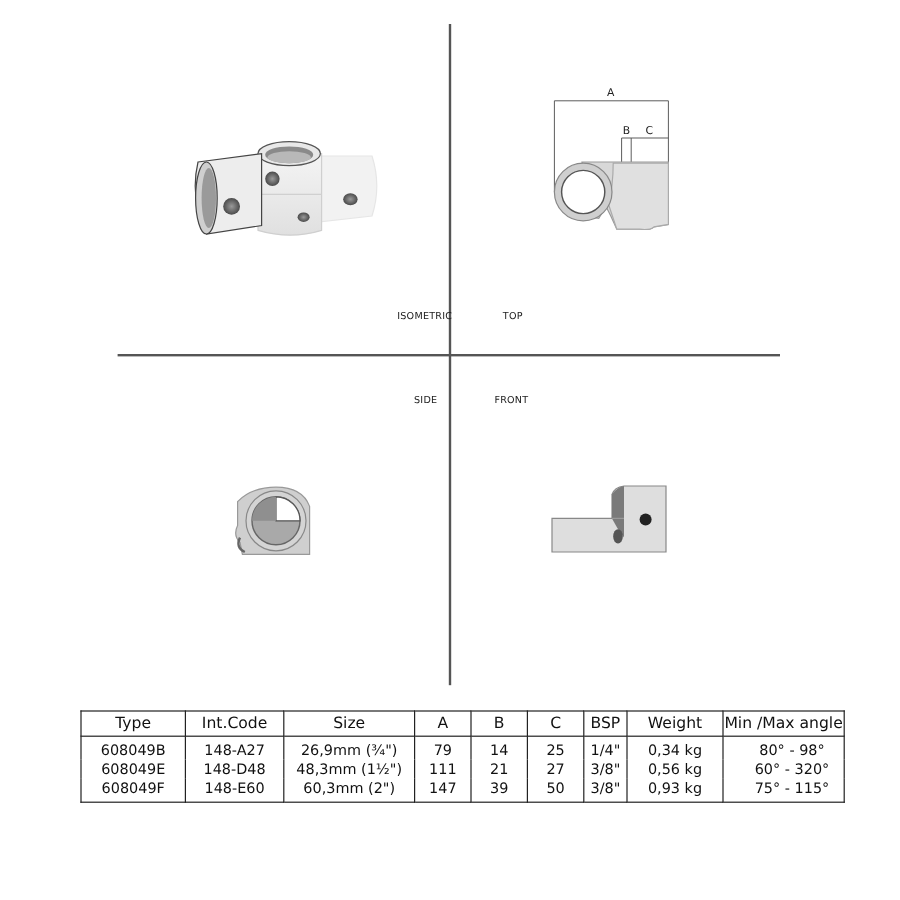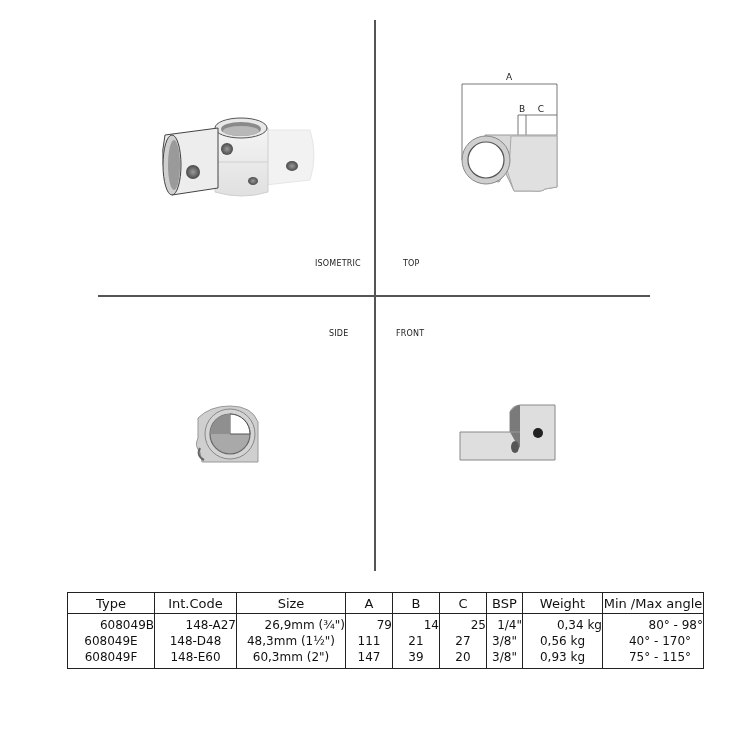--- a/index.html
+++ b/index.html
@@ -1,30 +1,30 @@
 <!DOCTYPE html>
 <html><head>
 <meta charset="utf-8">
 <style>
   html, body { margin: 0; padding: 0; background: #ffffff; }
   body { width: 750px; height: 750px; position: relative; overflow: hidden;
          font-family: "DejaVu Sans", "Liberation Sans", sans-serif; color: #111; }
   .vline { position: absolute; left: 374px; top: 20px; width: 2px; height: 551px; background: #555; }
   .hline { position: absolute; left: 98px; top: 295px; width: 552px; height: 2px; background: #555; }
-  .view-label { position: absolute; font-size: 8px; letter-spacing: 0.2px; color: #222; }
+  .view-label { position: absolute; font-size: 8px; letter-spacing: 0.2px; color: #222; margin-left: 16px; }
   .drawing { position: absolute; }
   table.spec { position: absolute; left: 67px; top: 592px; width: 636px; border-collapse: collapse;
                font-size: 12px; table-layout: fixed; padding-left: 38px; }
   table.spec th, table.spec td { border-left: 1.5px solid #222; border-right: 1.5px solid #222;
                text-align: center; padding: 0; }
   table.spec th { font-weight: normal; font-size: 13px; height: 20px; border-top: 1.5px solid #222;
                border-bottom: 1.5px solid #222; }
   table.spec td { height: 16px; line-height: 16px; }
   table.spec tbody tr:last-child td { border-bottom: 1.5px solid #222; padding-bottom: 3px; }
-  table.spec tbody tr:first-child td { padding-top: 3px; text-align: right; }
+  table.spec tbody tr:first-child td { padding-top: 3px; }
   td.angle { text-align: center; padding-left: 14px !important; }
 </style>
 </head>
 <body>
 
 <div class="vline"></div>
 <div class="hline"></div>
 
 <svg class="drawing" style="left:150px;top:110px" width="180" height="90" viewBox="0 0 180 90">
   <defs>
@@ -134,27 +134,27 @@
     </tr>
     <tr>
       <td>608049E</td>
       <td>148-D48</td>
       <td>48,3mm (1½")</td>
       <td>111</td>
       <td>21</td>
       <td>27</td>
       <td>3/8"</td>
       <td>0,56 kg</td>
-      <td class="angle">40° - 170°</td>
+      <td class="angle">60° - 320°</td>
     </tr>
     <tr>
       <td>608049F</td>
       <td>148-E60</td>
       <td>60,3mm (2")</td>
       <td>147</td>
       <td>39</td>
-      <td>20</td>
+      <td>50</td>
       <td>3/8"</td>
       <td>0,93 kg</td>
       <td class="angle">75° - 115°</td>
     </tr>
   </tbody>
 </table>
 
 </body></html>

